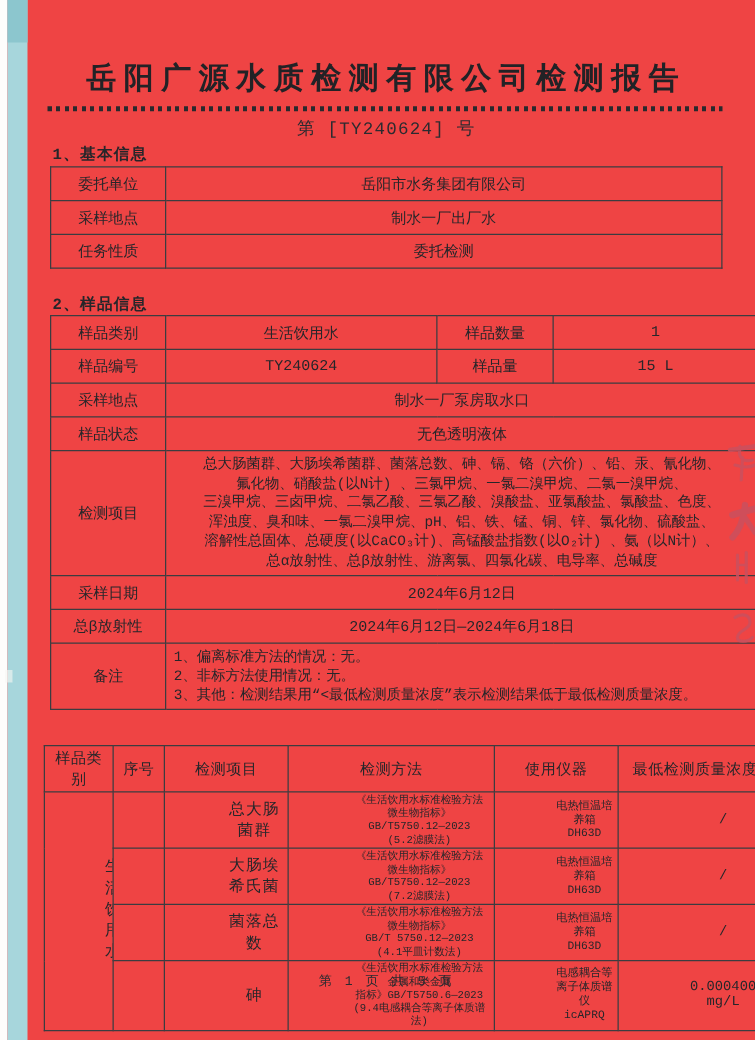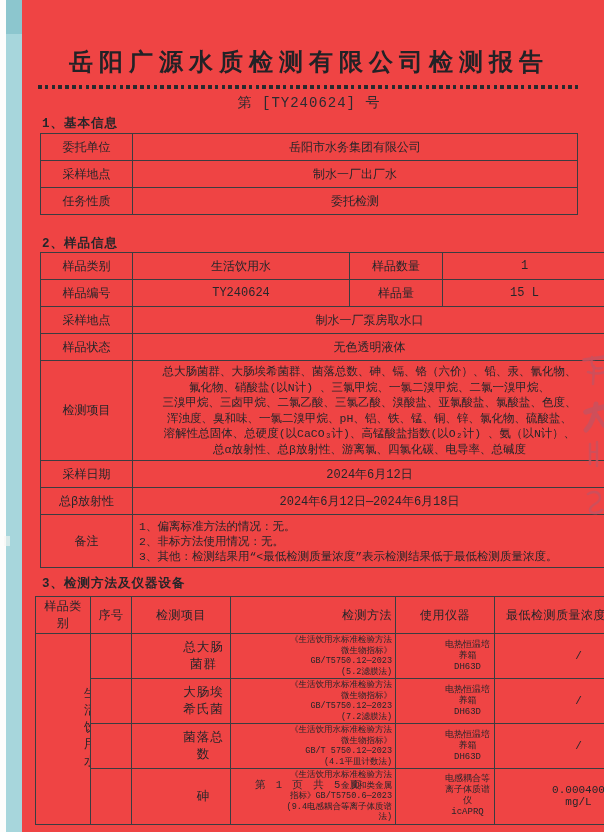--- a/index.html
+++ b/index.html
@@ -58,21 +58,21 @@
   #table2 td{height:24px;}
   #table2 td.items-cell{height:95px;font-size:11.5px;line-height:15.5px;padding:2px 4px;}
   #table2 td.remark-cell{height:48px;text-align:left;font-size:11.5px;line-height:15px;padding:2px 6px;}
 
   #table3{position:absolute;left:35px;top:596px;width:540px;}
   #table3 th{height:24px;font-size:12px;letter-spacing:.5px;}
   #table3 td{height:34px;padding-left:48px;}
   #table3 .w1{width:48px;}
   #table3 .w2{width:34px;margin-top:27px;}
   #table3 .w3{width:92px;}
-  #table3 .w4{width:158px;text-align:right;}
+  #table3 .w4{width:158px;}
   #table3 .w5{width:92px;}
   #table3 .w6{width:116px;}
   #table3 .item{font-size:12.5px;letter-spacing:1px;}
   #table3 .method{font-size:8.5px;line-height:10.5px;}
   #table3 .instr{font-size:9px;line-height:11px;}
   #table3 .lod{font-size:11px;}
   #table3 .cat{font-size:12.5px;letter-spacing:1px;line-height:17px;}
 
   .page-footer{
     position:absolute;left:40px;top:766px;width:538px;
@@ -163,21 +163,20 @@
         <td class="c1">备注</td>
         <td colspan="3" class="remark-cell">
           <div>1、偏离标准方法的情况：无。</div>
           <div>2、非标方法使用情况：无。</div>
           <div>3、其他：检测结果用“&lt;最低检测质量浓度”表示检测结果低于最低检测质量浓度。</div>
         </td>
       </tr>
     </tbody>
       </table>
 
-    <div class="section-heading" id="sec3-heading">3、检测方法及仪器设备</div>
 
     <table id="table3">
       <tbody>
           <tr>
         <th class="w1">样品类别</th>
         <th class="w2">序号</th>
         <th class="w3">检测项目</th>
         <th class="w4">检测方法</th>
         <th class="w5">使用仪器</th>
         <th class="w6">最低检测质量浓度</th>

